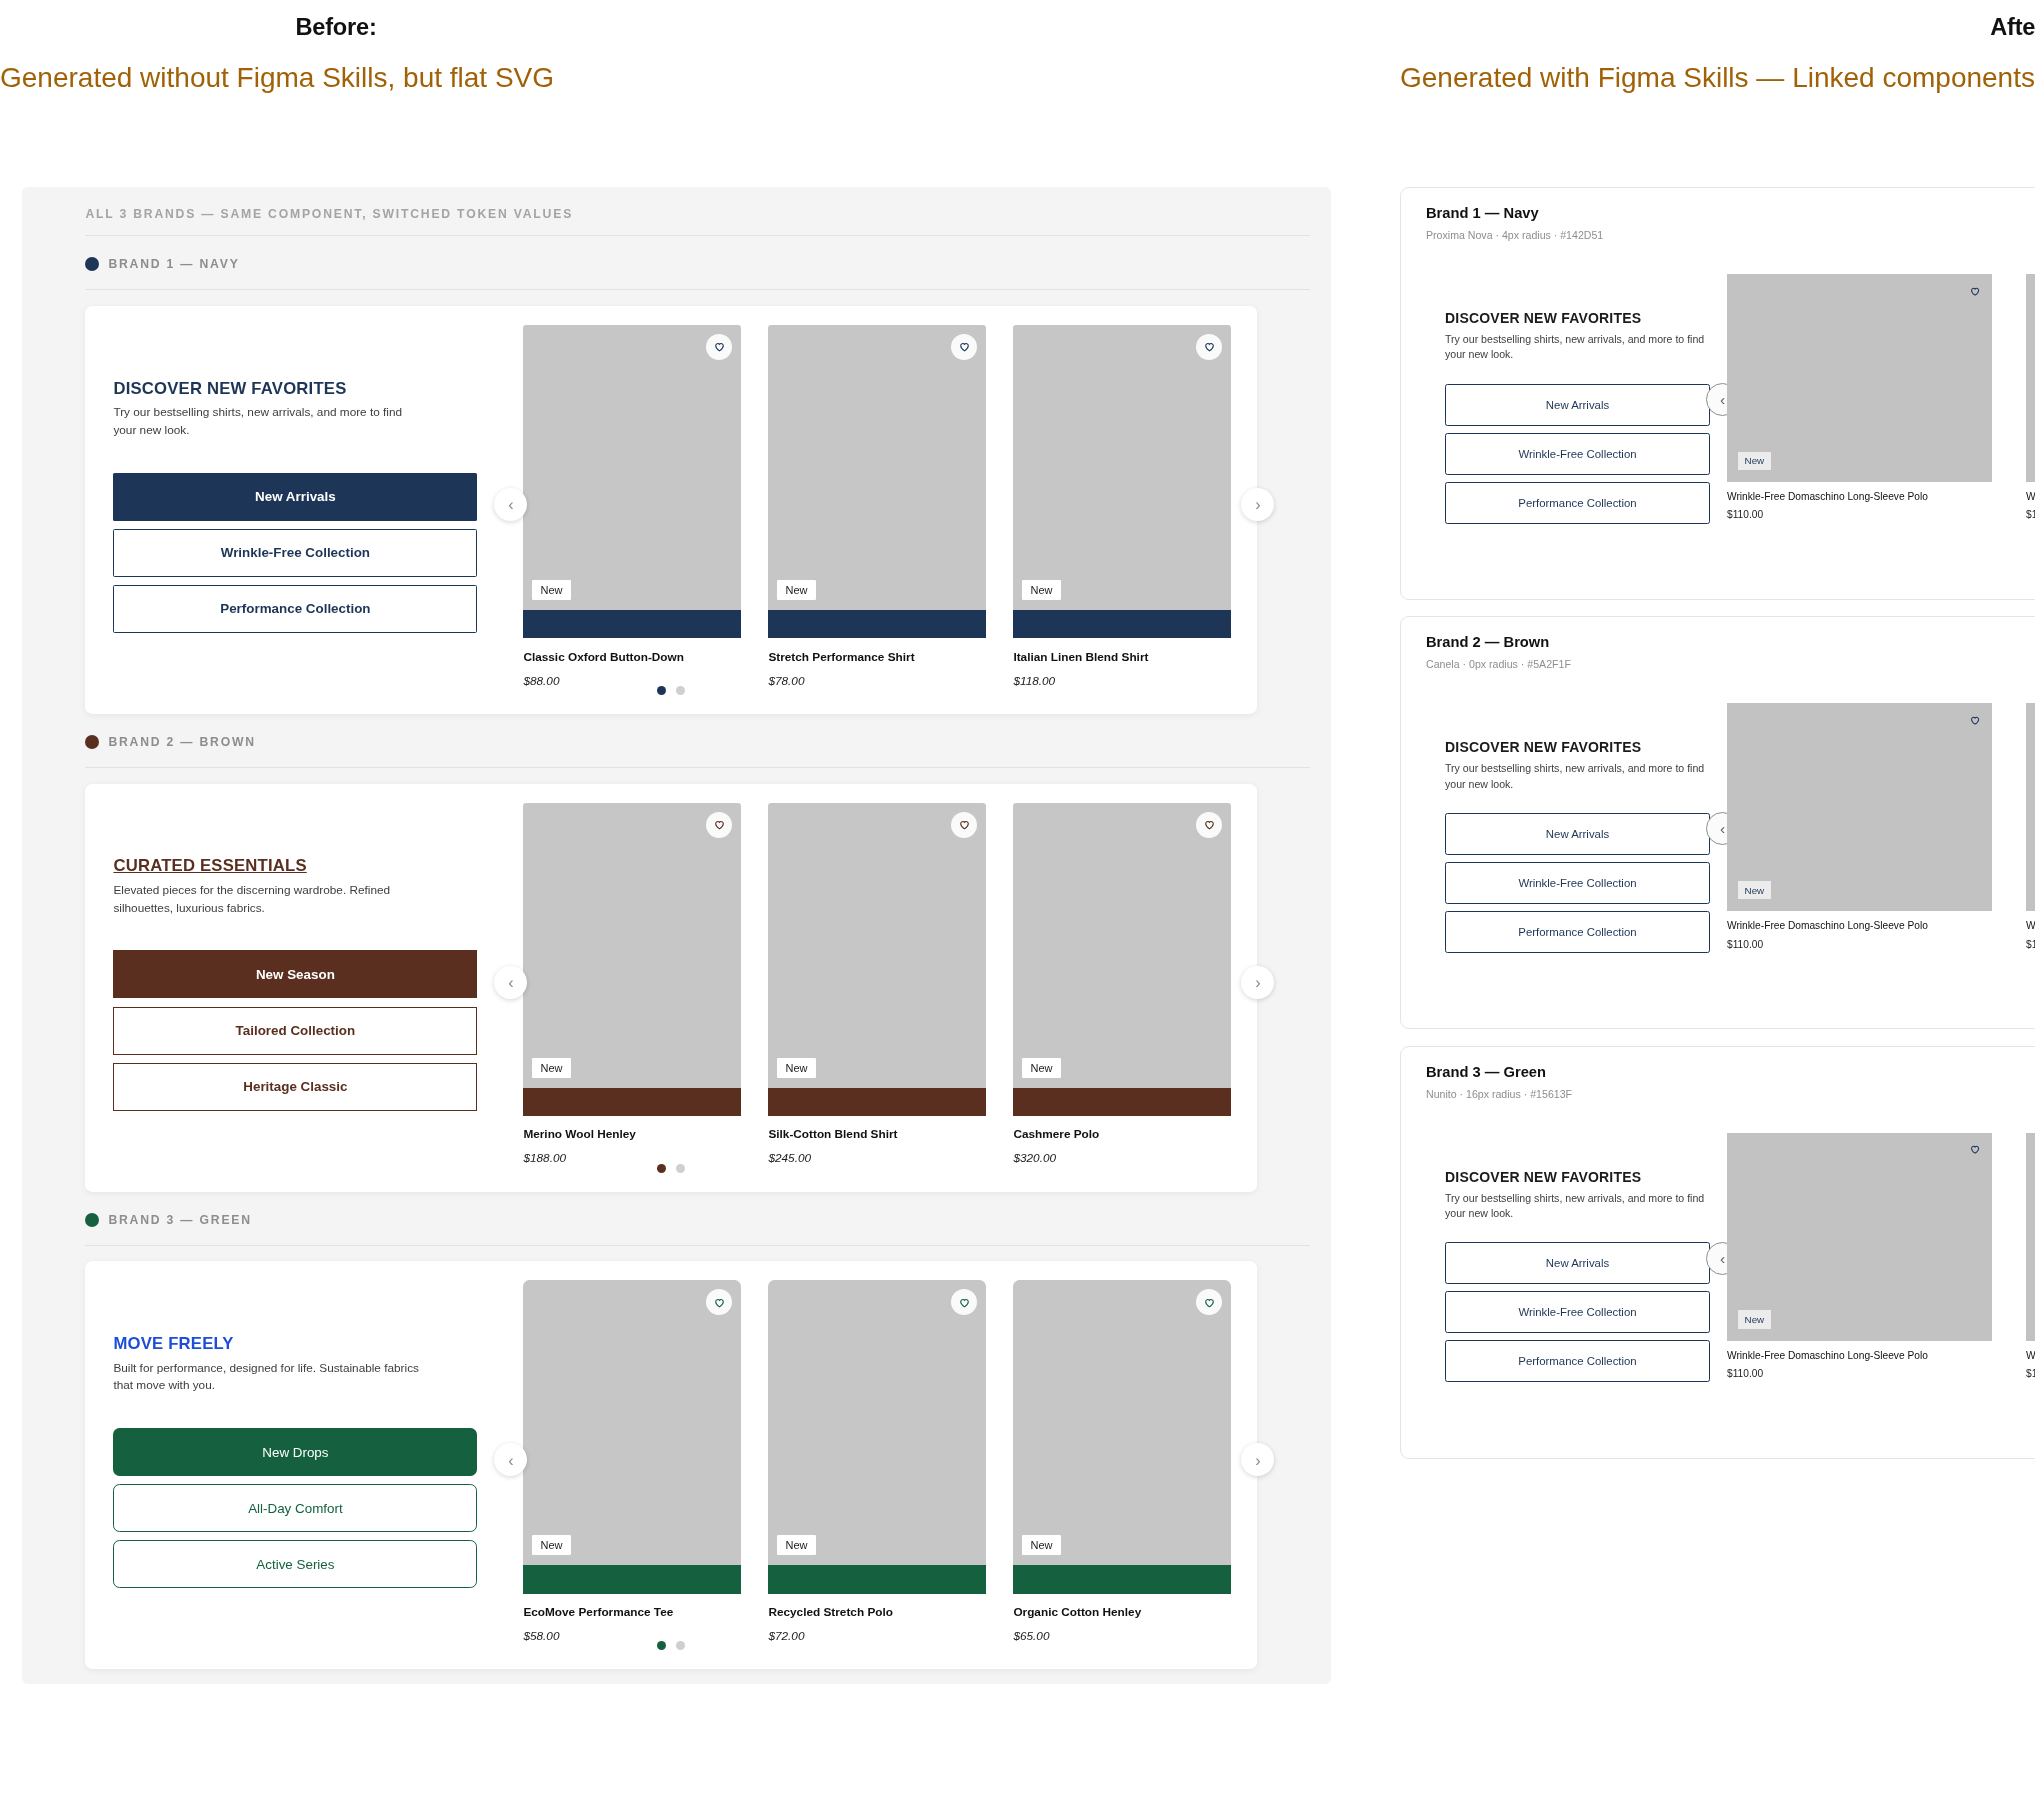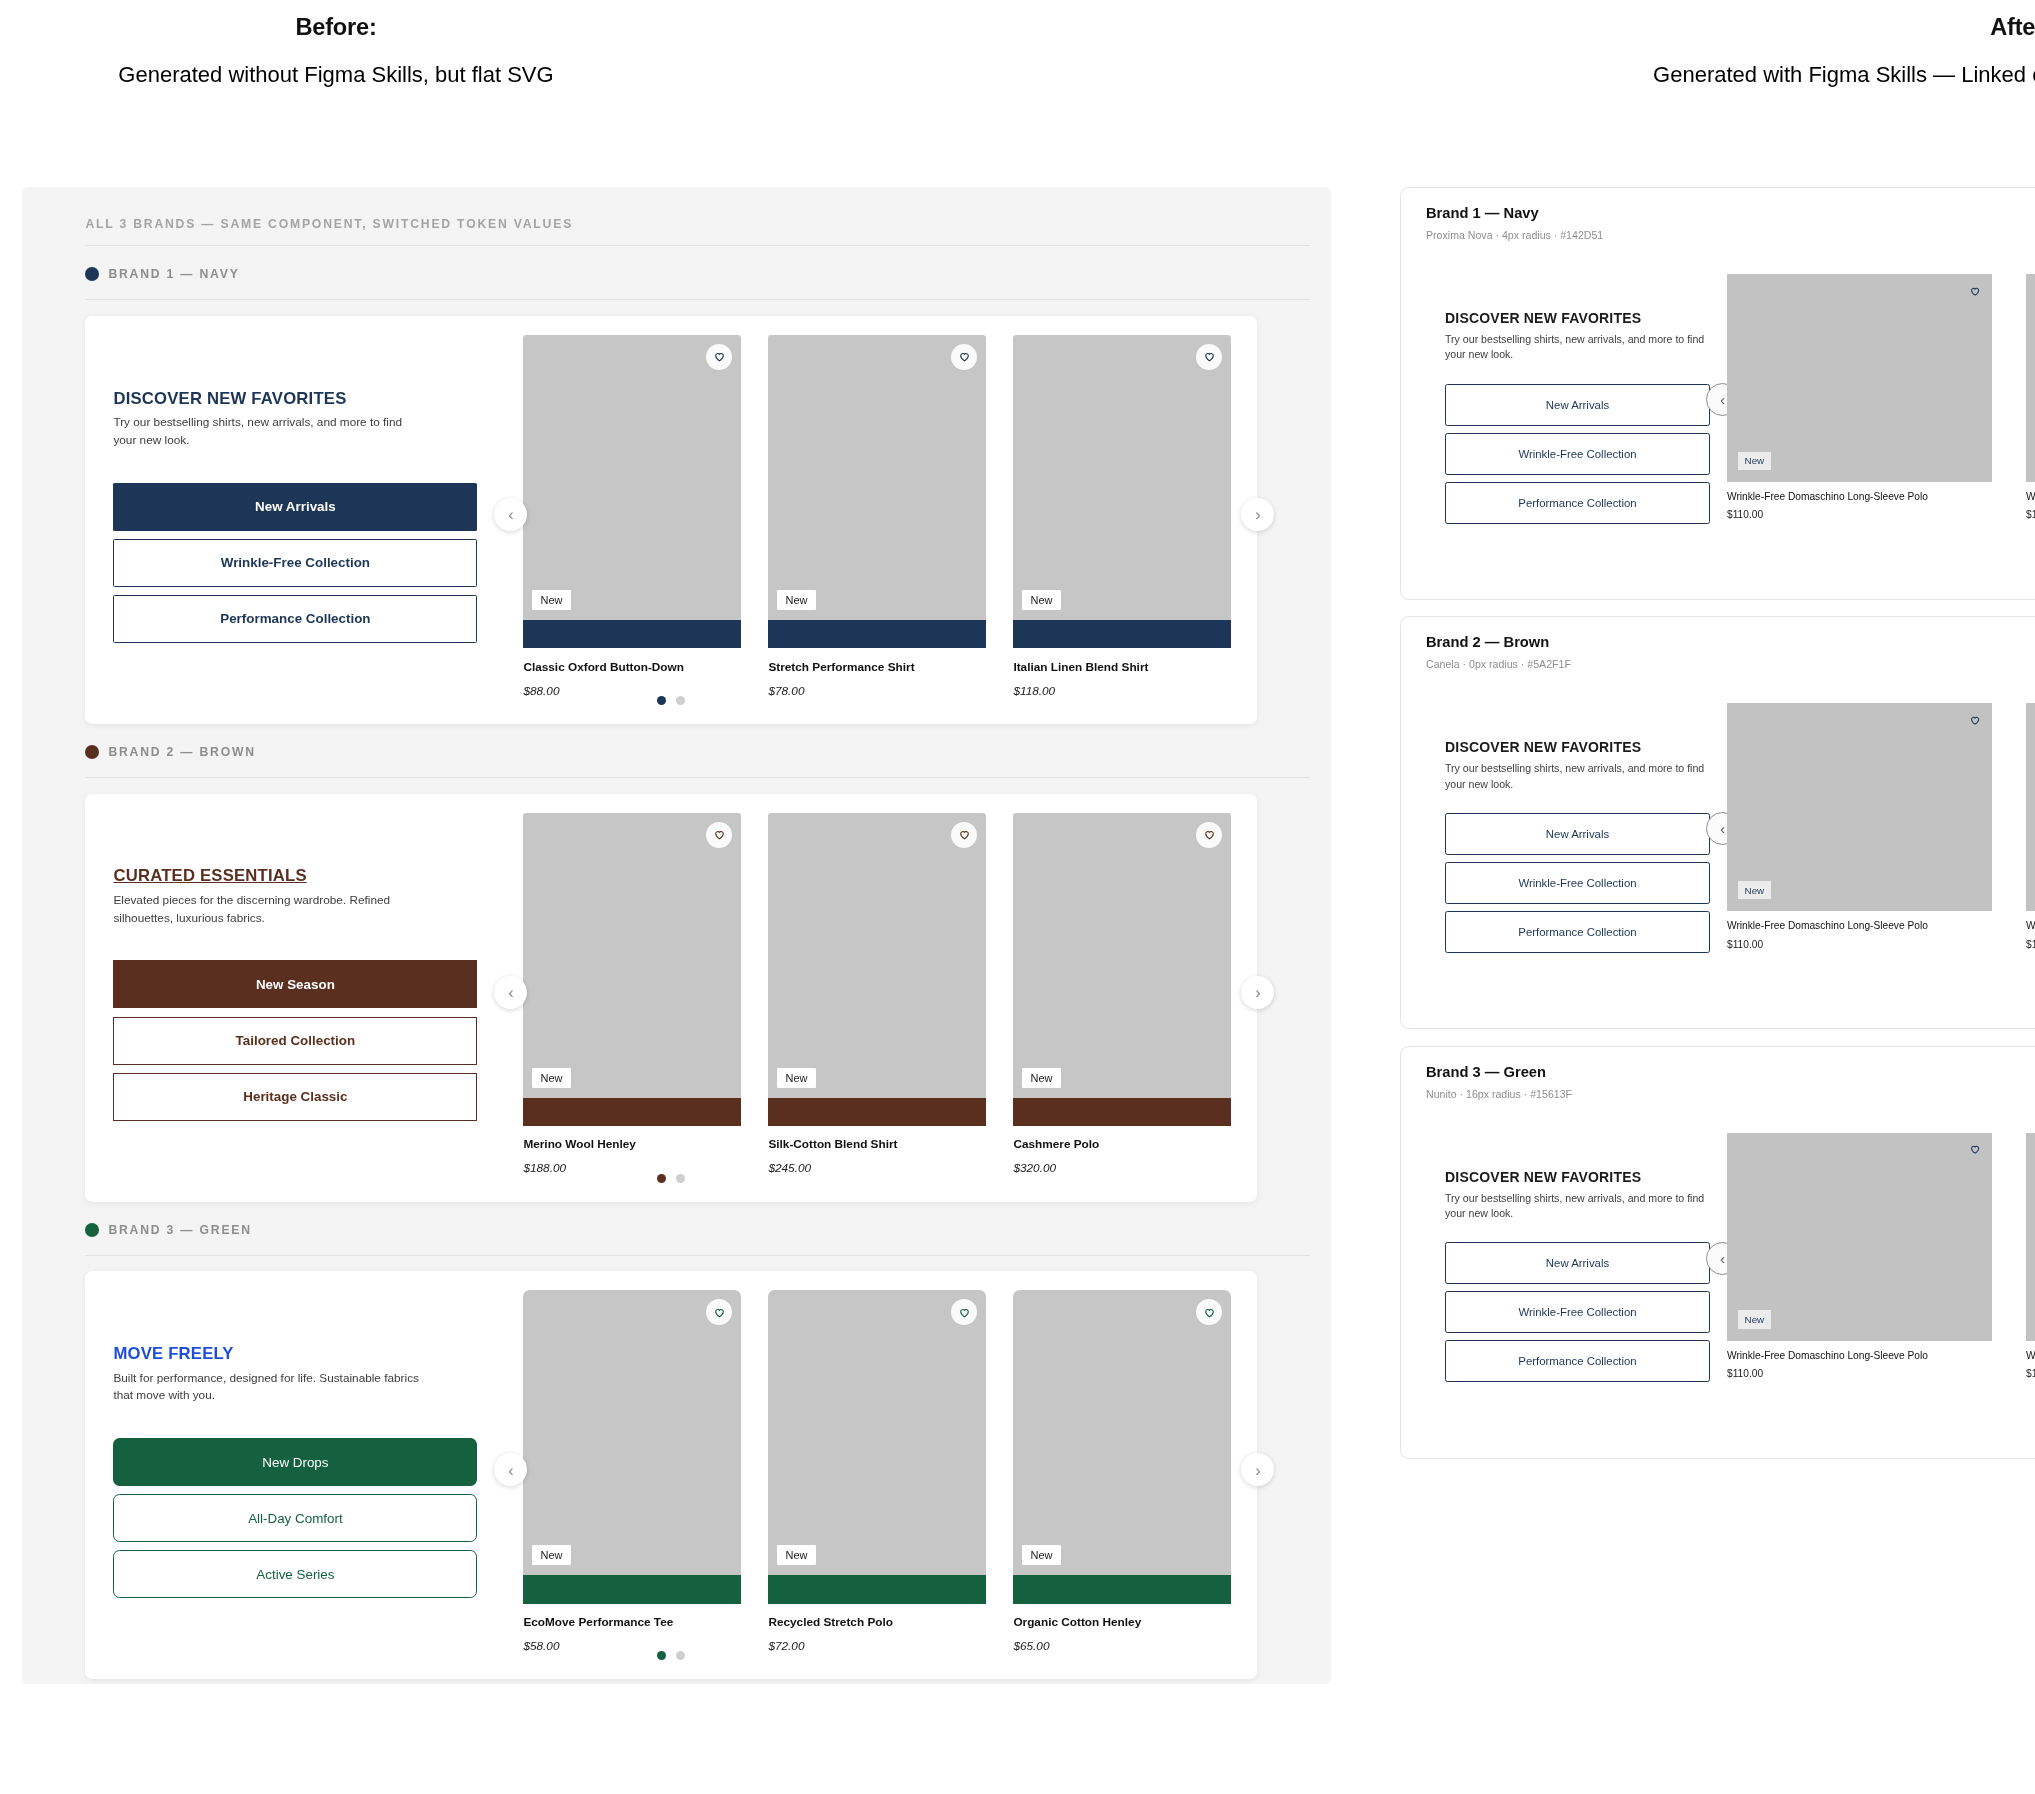--- a/index.html
+++ b/index.html
@@ -11,30 +11,30 @@
     overflow:hidden;
   }
   .stage{position:relative;width:2666px;height:1794px;}
 
   
   .col-title{
     position:absolute;text-align:center;font-weight:bold;color:#111111;
     font-size:23.6px;letter-spacing:-0.2px;
   }
   .col-sub{
-    position:absolute;text-align:center;color:#000000;
-    font-size:22px;font-weight:400;
+    position:absolute;color:#a16207;
+    font-size:28px;font-weight:400;
   }
 
   
   .before-panel{
     position:absolute;left:22.4px;top:187px;width:1309px;height:1497px;
     background:#f4f4f4;border-radius:5.7px;
   }
-  .before-inner{position:absolute;left:63px;top:17px;width:1225px;}
+  .before-inner{position:absolute;left:63px;top:7px;width:1225px;}
   .kicker{
     font-size:12.2px;font-weight:bold;letter-spacing:1.8px;color:#a4a4a4;
     padding-top:13px;
   }
   .rule{height:1.2px;background:#e2e2e2;margin-top:14px;width:1225px;}
 
   .brand-tag{
     display:flex;align-items:center;gap:9px;
     font-size:12.2px;font-weight:bold;letter-spacing:1.8px;color:#8d8d8d;
     margin-top:21px;

